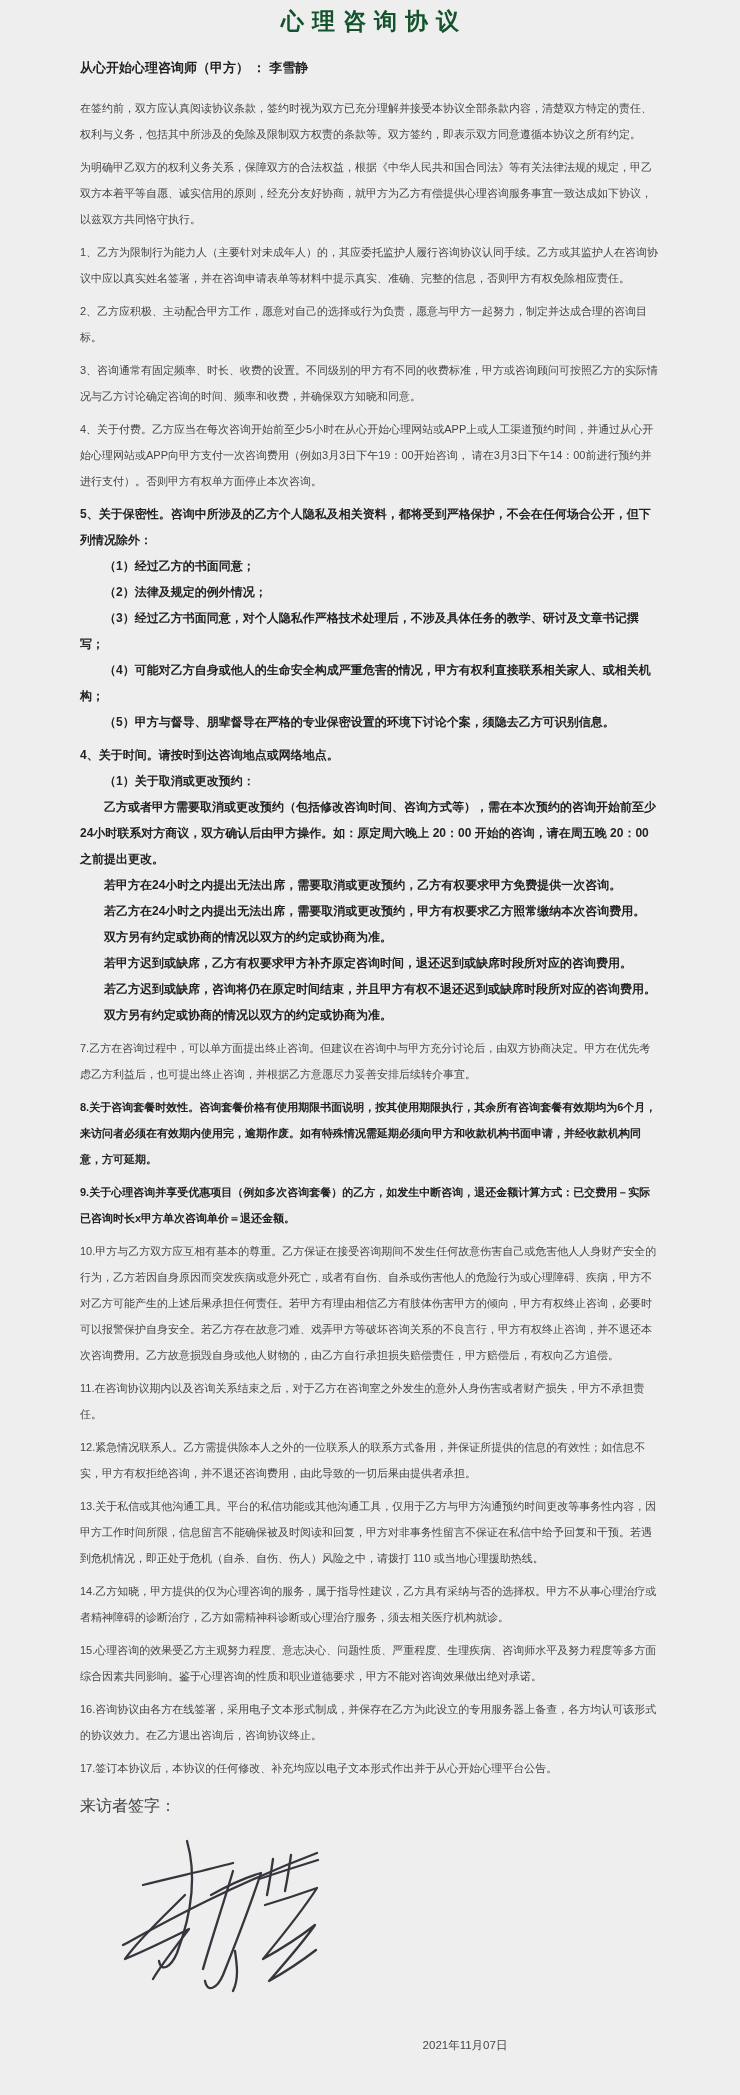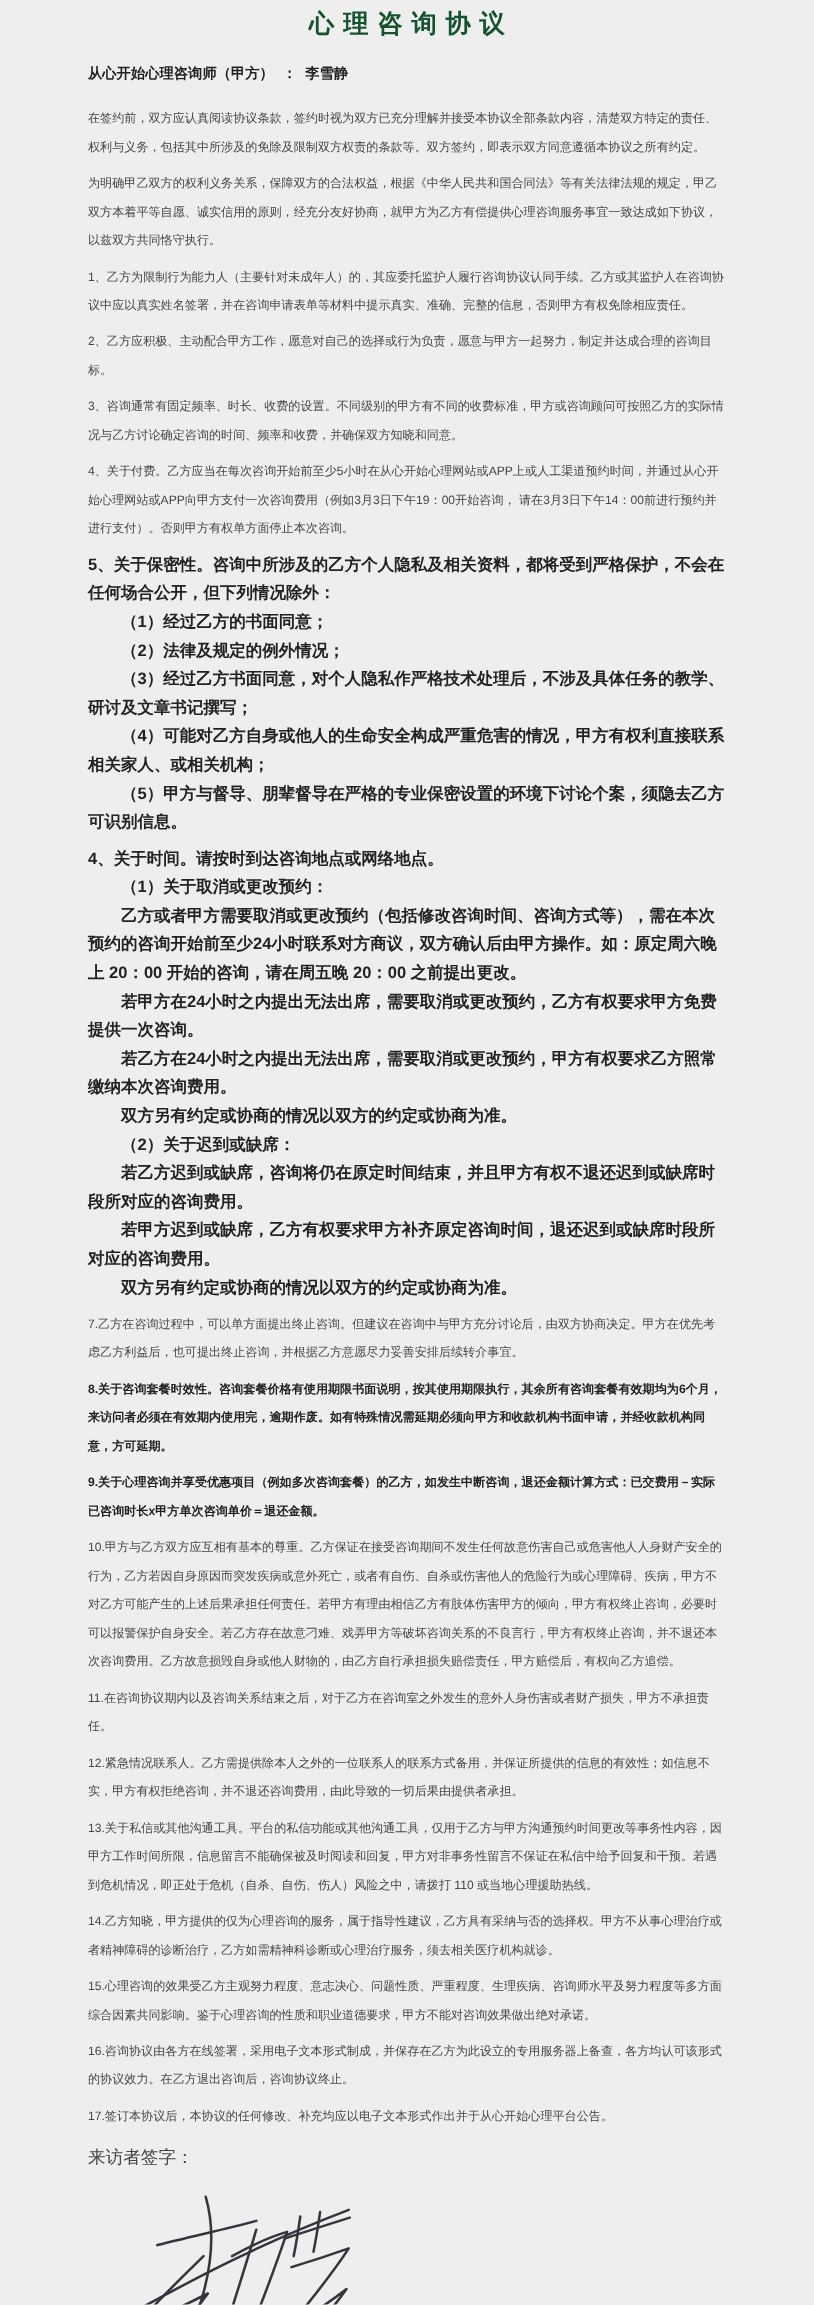--- a/index.html
+++ b/index.html
@@ -10,25 +10,25 @@
     font-family: "Liberation Sans", "DejaVu Sans", sans-serif;
   }
   .page { padding: 6px 80px 0 80px; }
   .title {
     margin: 0 0 18px 0; padding-left: 8px;
     font-size: 23px; font-weight: bold; color: #14532d;
     text-align: center; letter-spacing: 8px;
   }
   .party {
     margin: 14px 0; line-height: 26px;
-    font-size: 13px; font-weight: bold; color: #222222; font-family: Liberation Mono, monospace;
+    font-size: 13px; font-weight: bold; color: #222222;
   }
   p.body { font-size: 11px; line-height: 26px; margin: 7px 0; }
   .grp { margin: 7px 0; }
-  .grp p { font-size: 15px; line-height: 26px; margin: 0; }
+  .grp p { font-size: 12px; line-height: 26px; margin: 0; }
   .bold { font-weight: bold; color: #222222; }
   .ind { text-indent: 2em; }
   .sign-label { font-size: 16px; line-height: 26px; margin: 12px 0 0 0; }
   .sig-wrap { margin: 14px 0 0 35px; width: 210px; height: 165px; }
   .sig-wrap svg { display: block; }
   .date-line {
     margin-top: 34px; padding-left: 190px;
     font-size: 11.5px; line-height: 26px; text-align: center; color: #454545;
   }
 </style>
@@ -58,23 +58,22 @@
     <p class="bold ind">（5）甲方与督导、朋辈督导在严格的专业保密设置的环境下讨论个案，须隐去乙方可识别信息。</p>
   </div>
 
   <div class="grp">
     <p class="bold">4、关于时间。请按时到达咨询地点或网络地点。</p>
     <p class="bold ind">（1）关于取消或更改预约：</p>
     <p class="bold ind">乙方或者甲方需要取消或更改预约（包括修改咨询时间、咨询方式等），需在本次预约的咨询开始前至少24小时联系对方商议，双方确认后由甲方操作。如：原定周六晚上 20：00 开始的咨询，请在周五晚 20：00 之前提出更改。</p>
     <p class="bold ind">若甲方在24小时之内提出无法出席，需要取消或更改预约，乙方有权要求甲方免费提供一次咨询。</p>
     <p class="bold ind">若乙方在24小时之内提出无法出席，需要取消或更改预约，甲方有权要求乙方照常缴纳本次咨询费用。</p>
     <p class="bold ind">双方另有约定或协商的情况以双方的约定或协商为准。</p>
-    <p class="bold ind">（2）关于迟到或缺席：</p>
+    <p class="bold ind">若甲方迟到或缺席，乙方有权要求甲方补齐原定咨询时间，退还迟到或缺席时段所对应的咨询费用。</p>
     <p class="bold ind">若乙方迟到或缺席，咨询将仍在原定时间结束，并且甲方有权不退还迟到或缺席时段所对应的咨询费用。</p>
-    <p class="bold ind">若甲方迟到或缺席，乙方有权要求甲方补齐原定咨询时间，退还迟到或缺席时段所对应的咨询费用。</p>
     <p class="bold ind">双方另有约定或协商的情况以双方的约定或协商为准。</p>
   </div>
 
   <p class="body">7.乙方在咨询过程中，可以单方面提出终止咨询。但建议在咨询中与甲方充分讨论后，由双方协商决定。甲方在优先考虑乙方利益后，也可提出终止咨询，并根据乙方意愿尽力妥善安排后续转介事宜。</p>
   <p class="body bold">8.关于咨询套餐时效性。咨询套餐价格有使用期限书面说明，按其使用期限执行，其余所有咨询套餐有效期均为6个月，来访问者必须在有效期内使用完，逾期作废。如有特殊情况需延期必须向甲方和收款机构书面申请，并经收款机构同意，方可延期。</p>
   <p class="body bold">9.关于心理咨询并享受优惠项目（例如多次咨询套餐）的乙方，如发生中断咨询，退还金额计算方式：已交费用－实际已咨询时长x甲方单次咨询单价＝退还金额。</p>
   <p class="body">10.甲方与乙方双方应互相有基本的尊重。乙方保证在接受咨询期间不发生任何故意伤害自己或危害他人人身财产安全的行为，乙方若因自身原因而突发疾病或意外死亡，或者有自伤、自杀或伤害他人的危险行为或心理障碍、疾病，甲方不对乙方可能产生的上述后果承担任何责任。若甲方有理由相信乙方有肢体伤害甲方的倾向，甲方有权终止咨询，必要时可以报警保护自身安全。若乙方存在故意刁难、戏弄甲方等破坏咨询关系的不良言行，甲方有权终止咨询，并不退还本次咨询费用。乙方故意损毁自身或他人财物的，由乙方自行承担损失赔偿责任，甲方赔偿后，有权向乙方追偿。</p>
   <p class="body">11.在咨询协议期内以及咨询关系结束之后，对于乙方在咨询室之外发生的意外人身伤害或者财产损失，甲方不承担责任。</p>
   <p class="body">12.紧急情况联系人。乙方需提供除本人之外的一位联系人的联系方式备用，并保证所提供的信息的有效性；如信息不实，甲方有权拒绝咨询，并不退还咨询费用，由此导致的一切后果由提供者承担。</p>
   <p class="body">13.关于私信或其他沟通工具。平台的私信功能或其他沟通工具，仅用于乙方与甲方沟通预约时间更改等事务性内容，因甲方工作时间所限，信息留言不能确保被及时阅读和回复，甲方对非事务性留言不保证在私信中给予回复和干预。若遇到危机情况，即正处于危机（自杀、自伤、伤人）风险之中，请拨打 110 或当地心理援助热线。</p>

